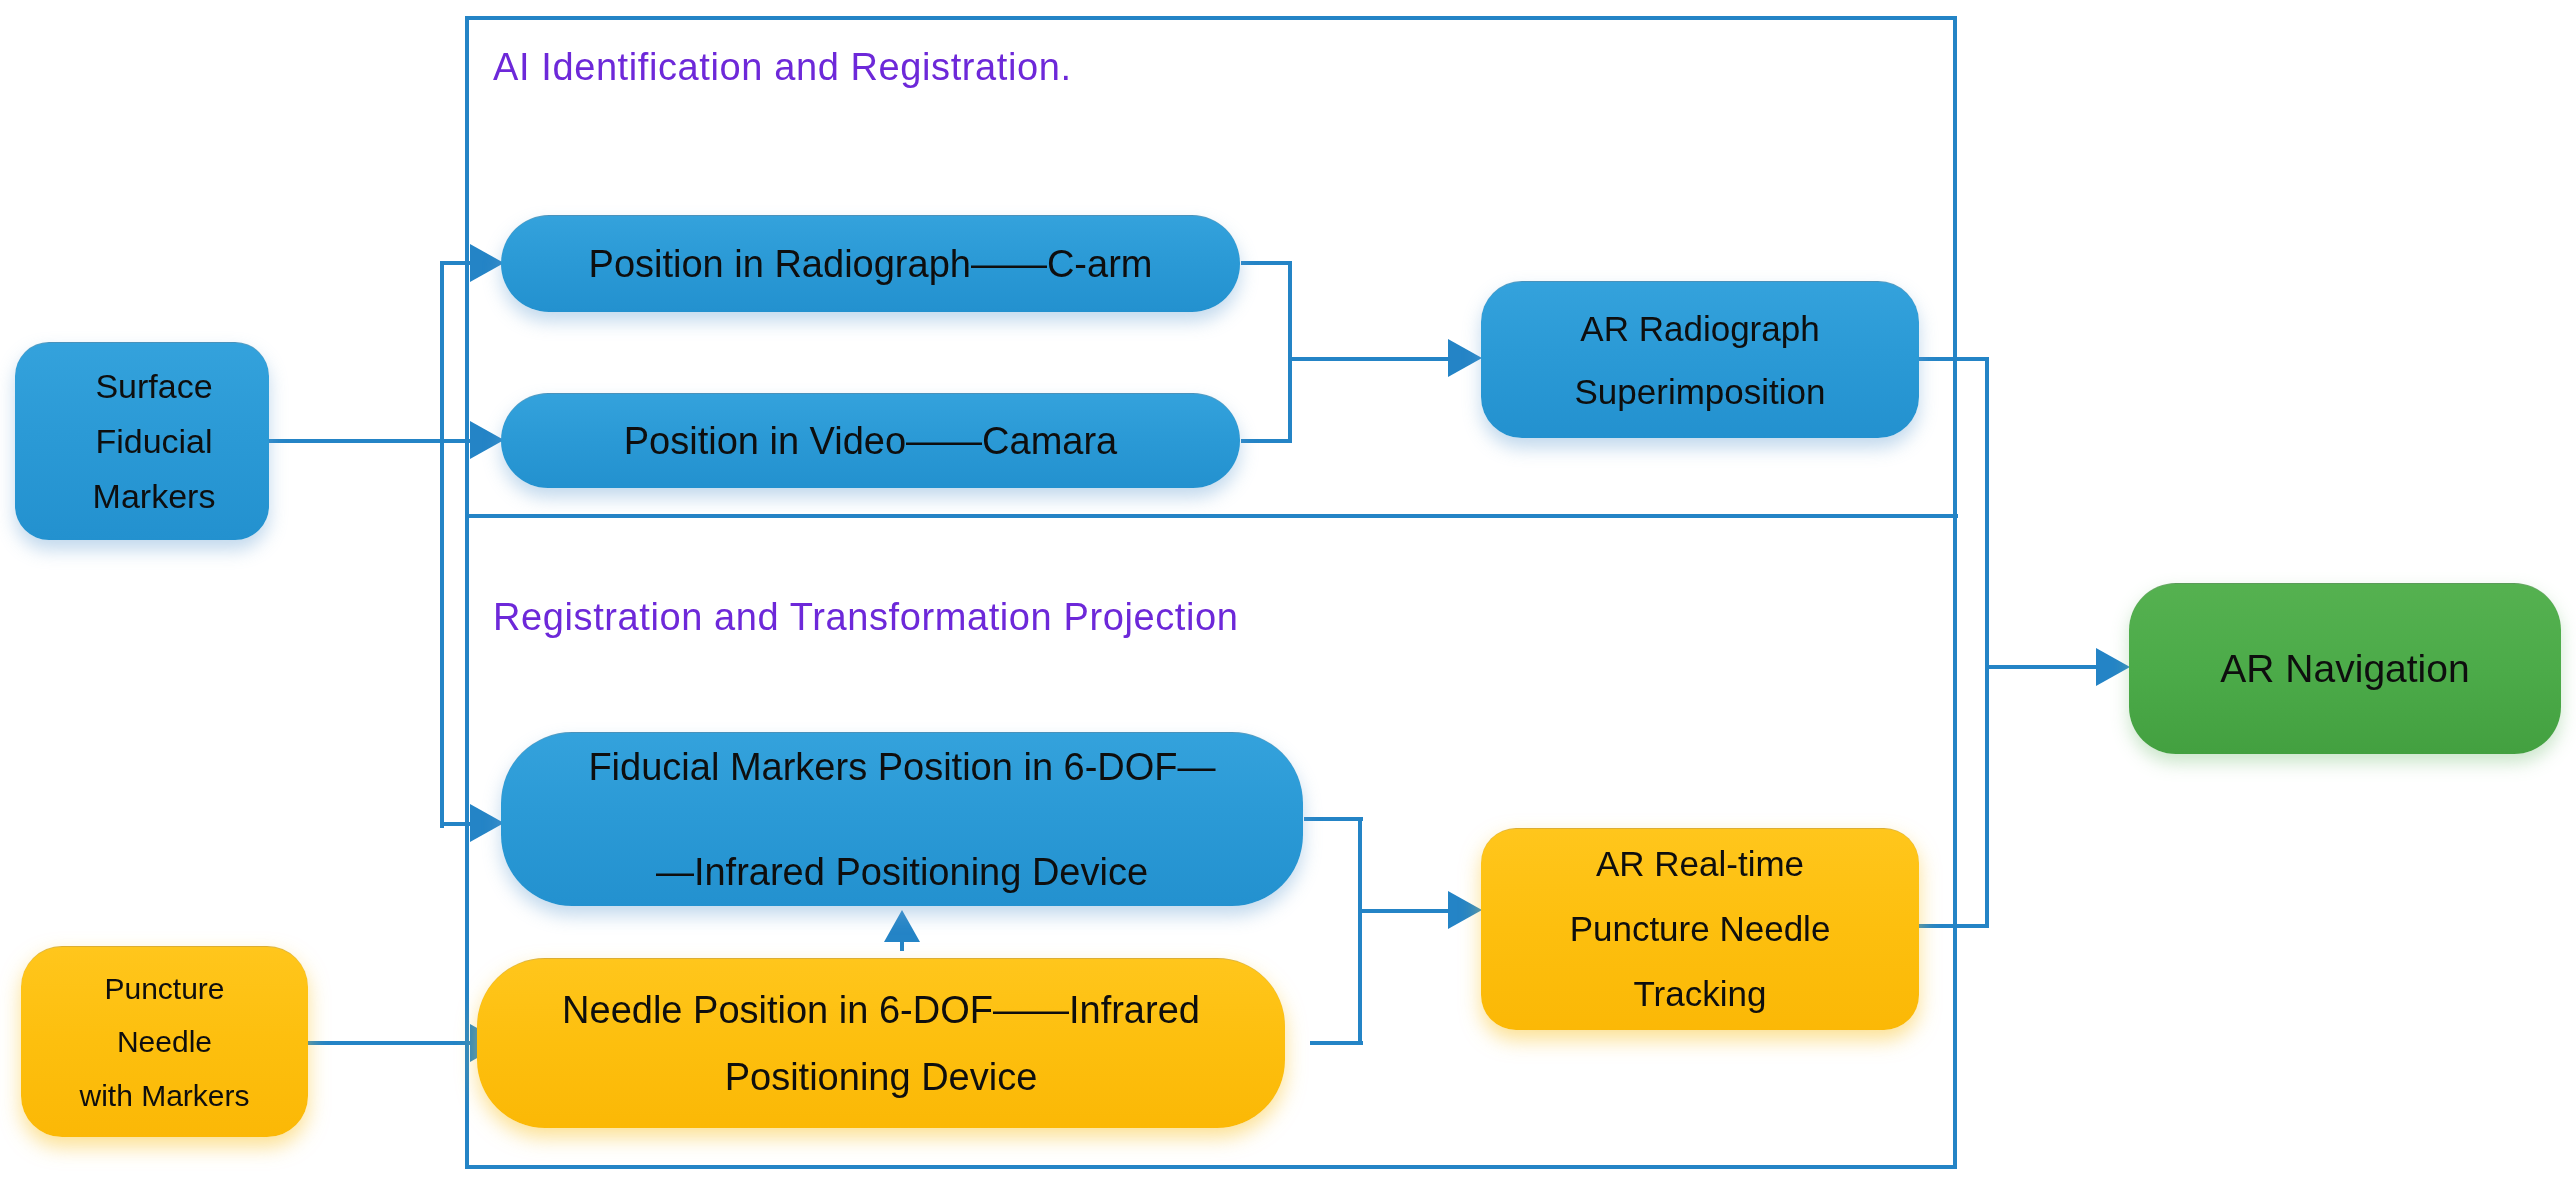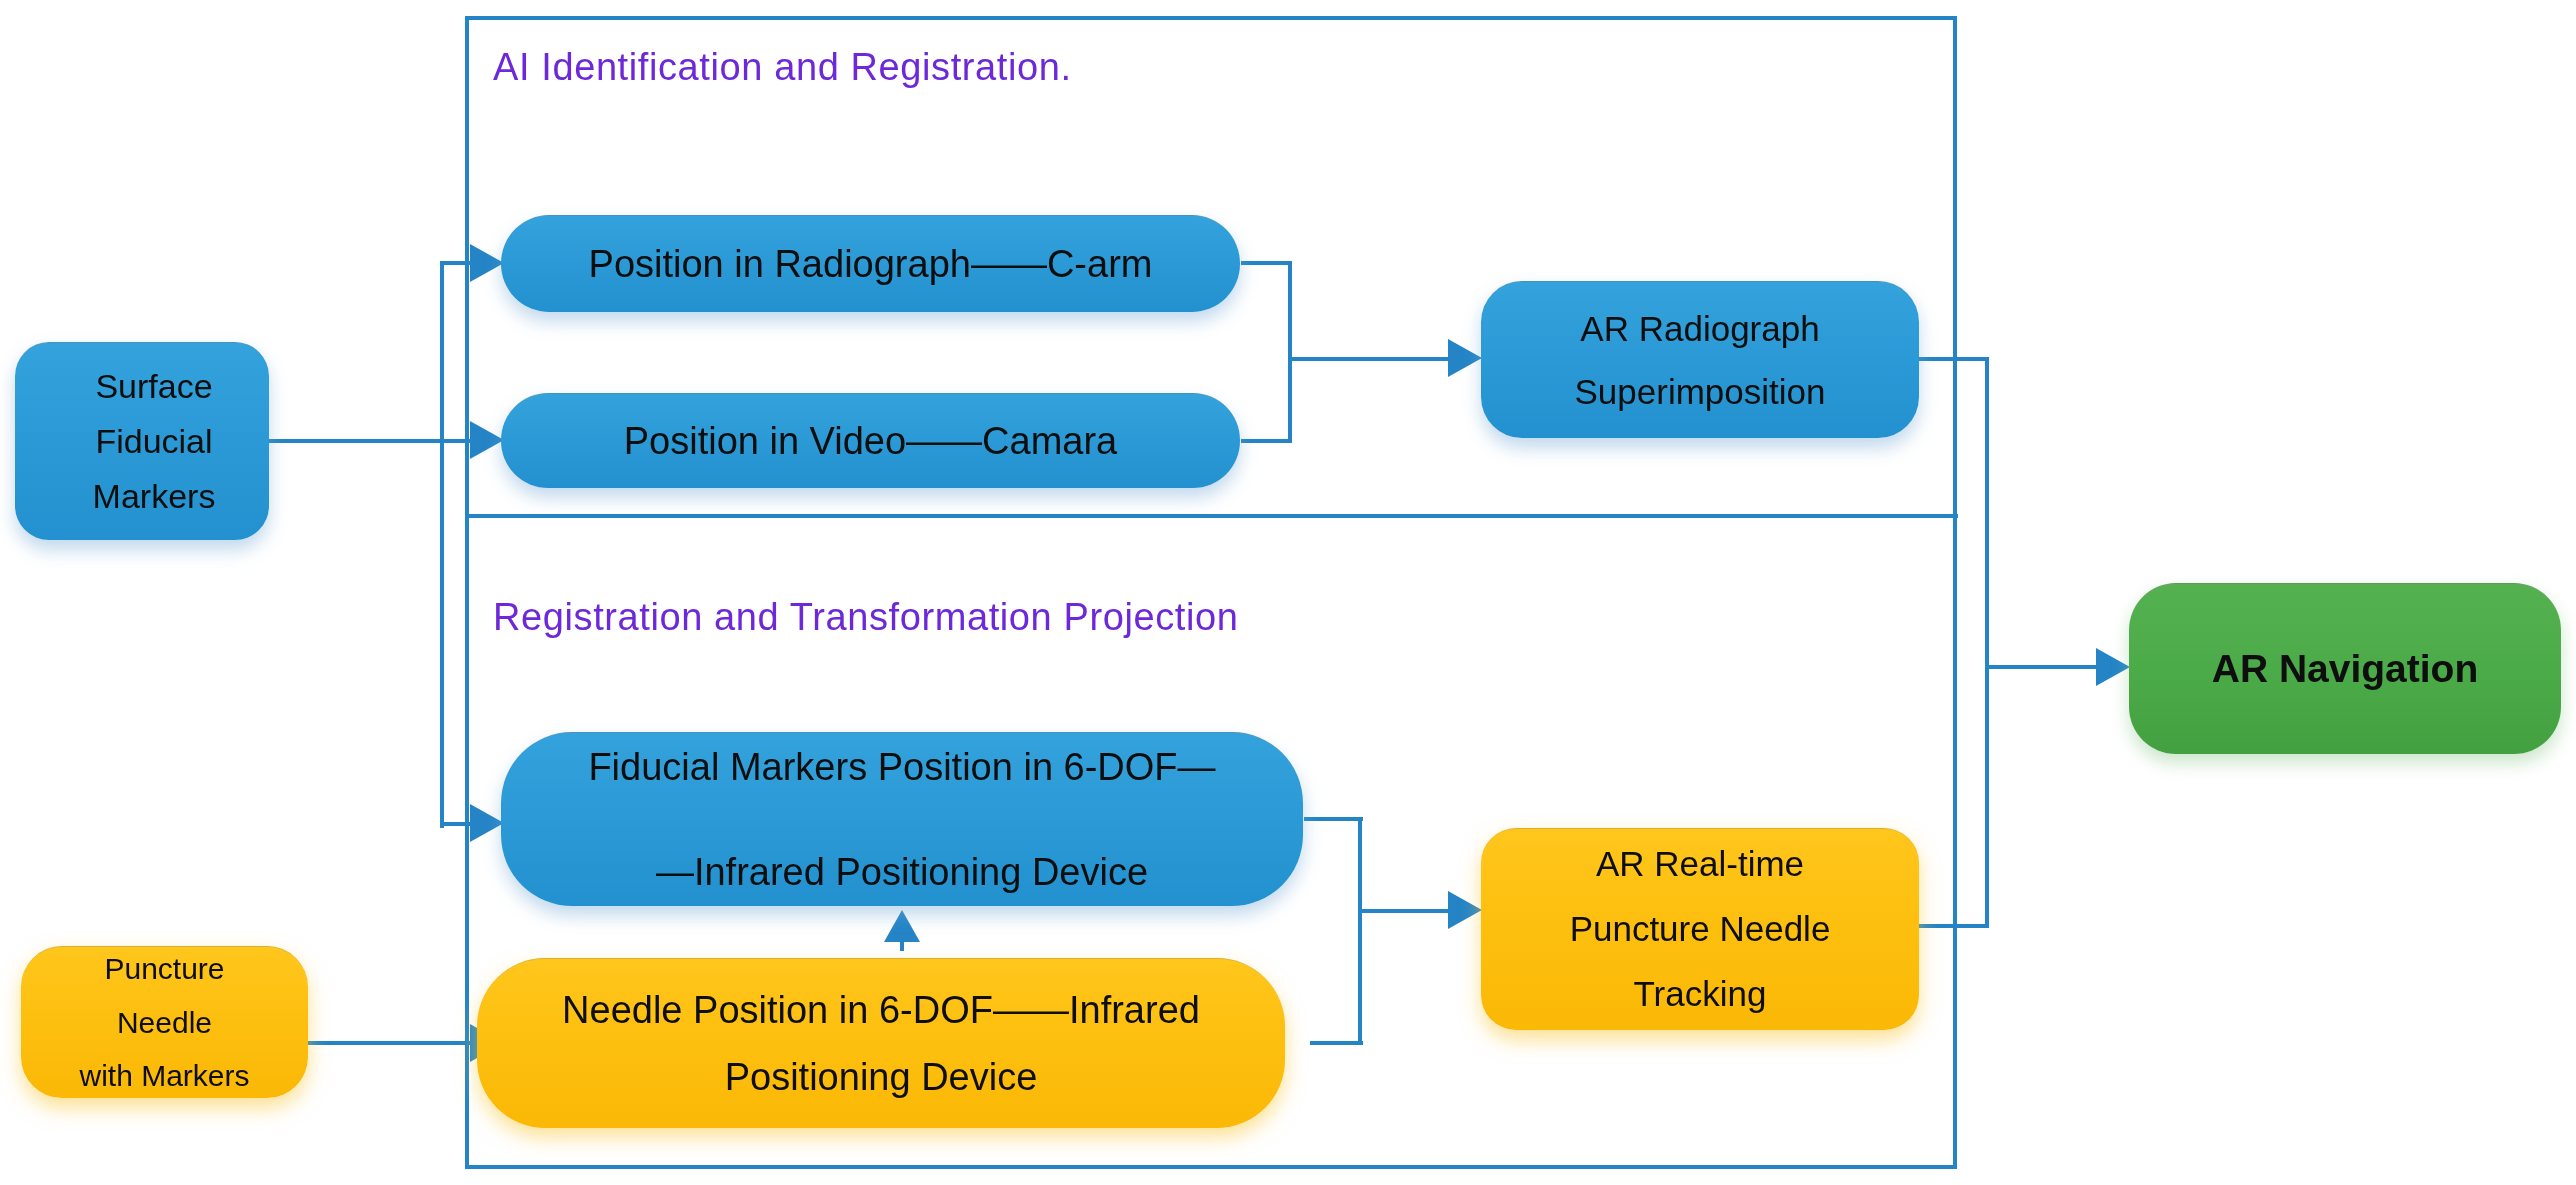--- a/index.html
+++ b/index.html
@@ -33,24 +33,23 @@
   }
   .yellow{
     background:linear-gradient(180deg,#ffc61c 0%,#fdbf0e 50%,#fbb806 100%);
     box-shadow:0 9.5px 20px rgba(250,200,60,0.55);
     border-top:1.2px solid rgba(150,150,150,0.3);
   }
   .green{
     background:linear-gradient(180deg,#55b150 0%,#4cab49 50%,#43a040 100%);
     box-shadow:0 8.3px 16.6px rgba(140,200,140,0.45);
     border-top:1.2px solid rgba(150,150,150,0.3);
-    font-weight:bold;
   }
   #node-surface{left:15px;top:342px;width:254px;height:198px;border-radius:34px;font-size:34px;line-height:1.62;padding-left:24px;}
-  #node-puncture{left:21px;top:946px;width:287px;height:152px;border-radius:41px;font-size:30px;line-height:1.78;}
+  #node-puncture{left:21px;top:946px;width:287px;height:191px;border-radius:41px;font-size:30px;line-height:1.78;}
   #node-radiograph{left:501px;top:215px;width:739px;height:97px;border-radius:48px;font-size:38px;}
   #node-video{left:501px;top:393px;width:739px;height:95px;border-radius:47px;font-size:38px;}
   #node-ar-radiograph{left:1481px;top:281px;width:438px;height:157px;border-radius:41px;font-size:35px;line-height:1.8;}
   #node-fiducial{left:501px;top:732px;width:802px;height:174px;border-radius:71px;font-size:38px;line-height:1.8;justify-content:space-between;}
   #node-needle{left:477px;top:958px;width:808px;height:170px;border-radius:68px;font-size:38px;line-height:1.75;}
   #node-ar-realtime{left:1481px;top:828px;width:438px;height:202px;border-radius:35px;font-size:35px;line-height:1.85;}
   #node-ar-navigation{left:2129px;top:583px;width:432px;height:171px;border-radius:47px;font-size:39px;}
   
   .hline,.vline{position:absolute;background:#2484c6;}
   .hline{height:4.1px;}

